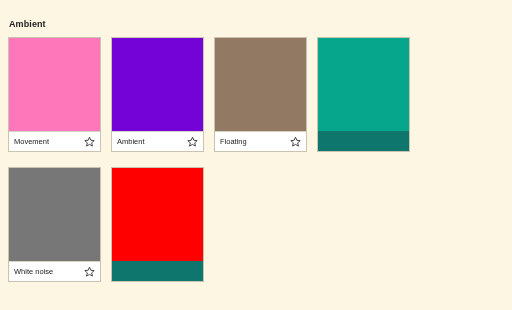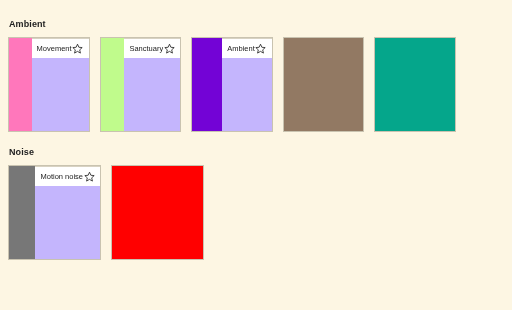--- a/index.html
+++ b/index.html
@@ -40,23 +40,23 @@
   .card-row {
     display: flex;
     flex-direction: row;
     gap: 10px;
   }
 
   .card {
     width: 93px;
     box-sizing: border-box;
     border: 1px solid #c9c3b0;
-    background: #c4b5fd;
+    background: #0f766e;
     display: flex;
-    flex-direction: row;
+    flex-direction: column;
     overflow: hidden;
   }
 
   .swatch {
     width: 100%;
     height: 93px;
     display: block;
   }
 
   .card-footer {
@@ -106,63 +106,59 @@
         <div class="card-footer">
           <span class="card-label">Movement</span>
           <span class="fav-star">
             <svg viewBox="0 0 24 24" width="11" height="11" fill="none" stroke="#222222" stroke-width="1.8" stroke-linejoin="round">
                 <polygon points="12,2.6 15,9.3 22.2,10 16.8,14.9 18.4,22 12,18.3 5.6,22 7.2,14.9 1.8,10 9,9.3"></polygon>
               </svg>
           </span>
         </div>
       </div>
 
-      <div class="card">
-        <div class="swatch" style="background: rgb(192, 251, 140);"></div>
-        <div class="card-footer">
-          <span class="card-label">Sanctuary</span>
-          <span class="fav-star">
-            <svg viewBox="0 0 24 24" width="11" height="11" fill="none" stroke="#222222" stroke-width="1.8" stroke-linejoin="round">
-                <polygon points="12,2.6 15,9.3 22.2,10 16.8,14.9 18.4,22 12,18.3 5.6,22 7.2,14.9 1.8,10 9,9.3"></polygon>
-              </svg>
-          </span>
-        </div>
-      </div>
 
       <div class="card">
         <div class="swatch" style="background: rgb(115, 3, 214);"></div>
         <div class="card-footer">
           <span class="card-label">Ambient</span>
           <span class="fav-star">
             <svg viewBox="0 0 24 24" width="11" height="11" fill="none" stroke="#222222" stroke-width="1.8" stroke-linejoin="round">
                 <polygon points="12,2.6 15,9.3 22.2,10 16.8,14.9 18.4,22 12,18.3 5.6,22 7.2,14.9 1.8,10 9,9.3"></polygon>
               </svg>
           </span>
         </div>
       </div>
 
       <div class="card">
         <div class="swatch" style="background: rgb(146, 121, 99);"></div>
+        <div class="card-footer">
+          <span class="card-label">Floating</span>
+          <span class="fav-star">
+            <svg viewBox="0 0 24 24" width="11" height="11" fill="none" stroke="#222222" stroke-width="1.8" stroke-linejoin="round">
+                <polygon points="12,2.6 15,9.3 22.2,10 16.8,14.9 18.4,22 12,18.3 5.6,22 7.2,14.9 1.8,10 9,9.3"></polygon>
+              </svg>
+          </span>
+        </div>
       </div>
 
       <div class="card">
         <div class="swatch" style="background: rgb(5, 166, 139);"></div>
       </div>
 
     </div>
   </div>
 
   <div class="section section-noise">
-    <div class="section-title">Noise</div>
     <div class="card-row">
 
       <div class="card">
         <div class="swatch" style="background: rgb(119, 119, 119);"></div>
         <div class="card-footer">
-          <span class="card-label">Motion noise</span>
+          <span class="card-label">White noise</span>
           <span class="fav-star">
             <svg viewBox="0 0 24 24" width="11" height="11" fill="none" stroke="#222222" stroke-width="1.8" stroke-linejoin="round">
                 <polygon points="12,2.6 15,9.3 22.2,10 16.8,14.9 18.4,22 12,18.3 5.6,22 7.2,14.9 1.8,10 9,9.3"></polygon>
               </svg>
           </span>
         </div>
       </div>
 
       <div class="card">
         <div class="swatch" style="background: rgb(255, 0, 0);"></div>

